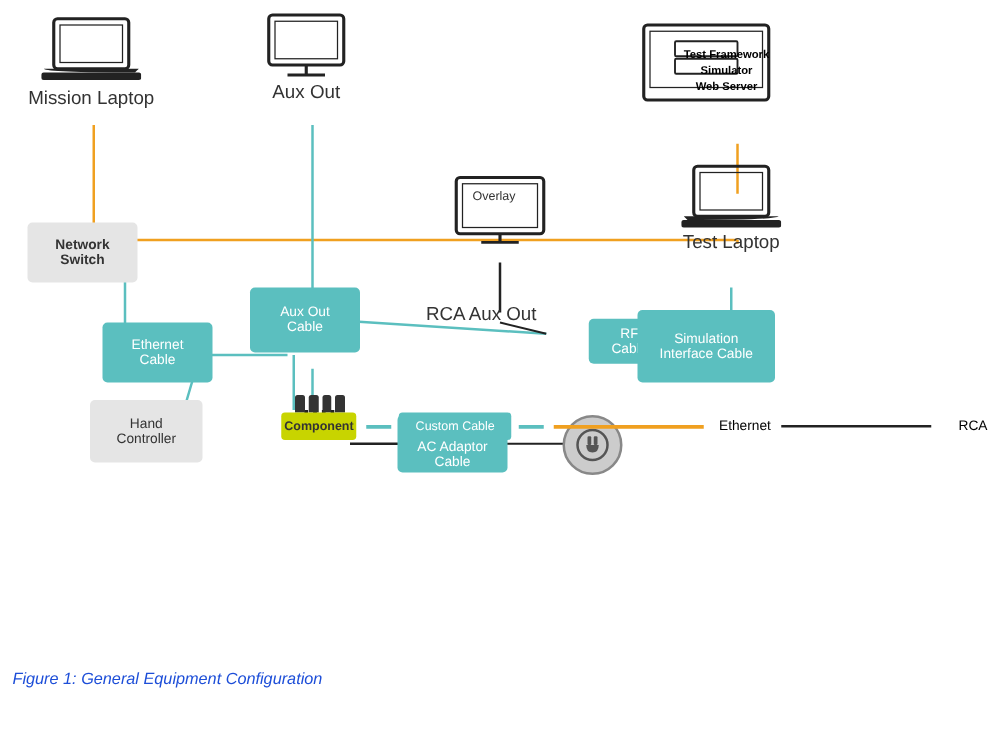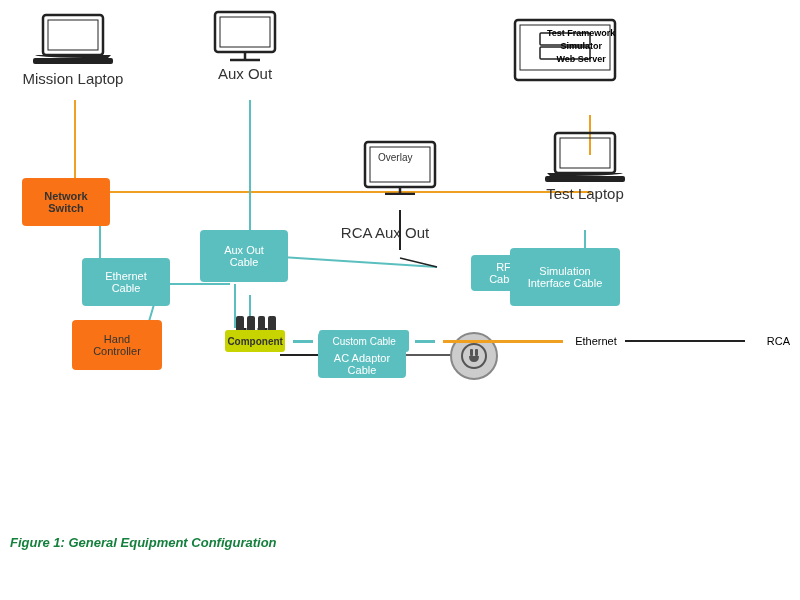--- a/index.html
+++ b/index.html
@@ -26,21 +26,21 @@
       font-size: 11px;
       font-weight: normal;
     }
     .box-teal {
       background: #5bbfbf;
       color: #fff;
       border-radius: 4px;
       padding: 4px 6px;
     }
     .box-green {
-      background: #f97316;
+      background: #e5e5e5;
       color: #333;
       border-radius: 4px;
       padding: 4px 6px;
     }
     .label-only {
       color: #333;
       font-size: 15px;
       text-align: center;
     }
     .laptop-icon {
@@ -58,23 +58,23 @@
       top: 0; left: 0;
       width: 800px;
       height: 560px;
       pointer-events: none;
     }
     .caption {
       position: absolute;
       bottom: 10px;
       left: 10px;
       font-size: 13px;
-      font-weight: bold;
+      font-weight: normal;
       font-style: italic;
-      color: #15803d;
+      color: #1d4ed8;
     }
     .legend {
       position: absolute;
       right: 10px;
       top: 330px;
       display: flex;
       flex-direction: row;
       gap: 8px;
     }
     .legend-item {
@@ -173,21 +173,21 @@
   </div>
 
   <div style="position:absolute;left:505px;top:15px;width:130px;">
     <svg width="120" height="70" viewBox="0 0 120 70">
       <rect x="10" y="5" width="100" height="60" rx="3" fill="none" stroke="#222" stroke-width="2.5"></rect>
       <rect x="15" y="10" width="90" height="45" fill="none" stroke="#222" stroke-width="1"></rect>
 
       <rect x="35" y="18" width="50" height="12" rx="1" fill="none" stroke="#222" stroke-width="1.5"></rect>
       <rect x="35" y="32" width="50" height="12" rx="1" fill="none" stroke="#222" stroke-width="1.5"></rect>
     </svg>
-    <div style="position:absolute;top:12px;left:42px;font-size:9px;text-align:center;line-height:13px;font-weight:bold;">
+    <div style="position:absolute;top:22px;left:42px;font-size:9px;text-align:center;line-height:13px;font-weight:bold;">
       <span>Test Framework</span><br>
       <span>Simulator</span><br>
       <span>Web Server</span>
     </div>
   </div>
 
   <div class="node laptop-icon" style="left:530px;top:130px;width:110px;">
     <svg width="80" height="55" viewBox="0 0 80 55">
       <rect x="10" y="3" width="60" height="40" rx="3" fill="none" stroke="#222" stroke-width="2.5"></rect>
       <rect x="15" y="8" width="50" height="30" fill="none" stroke="#222" stroke-width="1"></rect>
@@ -215,21 +215,21 @@
   <div class="node box-teal" style="left:82px;top:258px;width:88px;height:48px;">
     <span style="white-space:pre-line;">Ethernet
 Cable</span>
   </div>
 
   <div class="node box-teal" style="left:200px;top:230px;width:88px;height:52px;">
     <span style="white-space:pre-line;">Aux Out
 Cable</span>
   </div>
 
-  <div class="node label-only" style="left:340px;top:224px;width:90px;">
+  <div class="node label-only" style="left:340px;top:243px;width:90px;">
     <span>RCA Aux Out</span>
   </div>
 
   <div class="node box-teal" style="left:435px;top:255px;width:65px;height:36px;margin-left:36px;">
     <span style="white-space:pre-line;">RF
 Cable</span>
   </div>
 
   <div class="node box-teal" style="left:510px;top:248px;width:110px;height:58px;">
     <span style="white-space:pre-line;">Simulation

